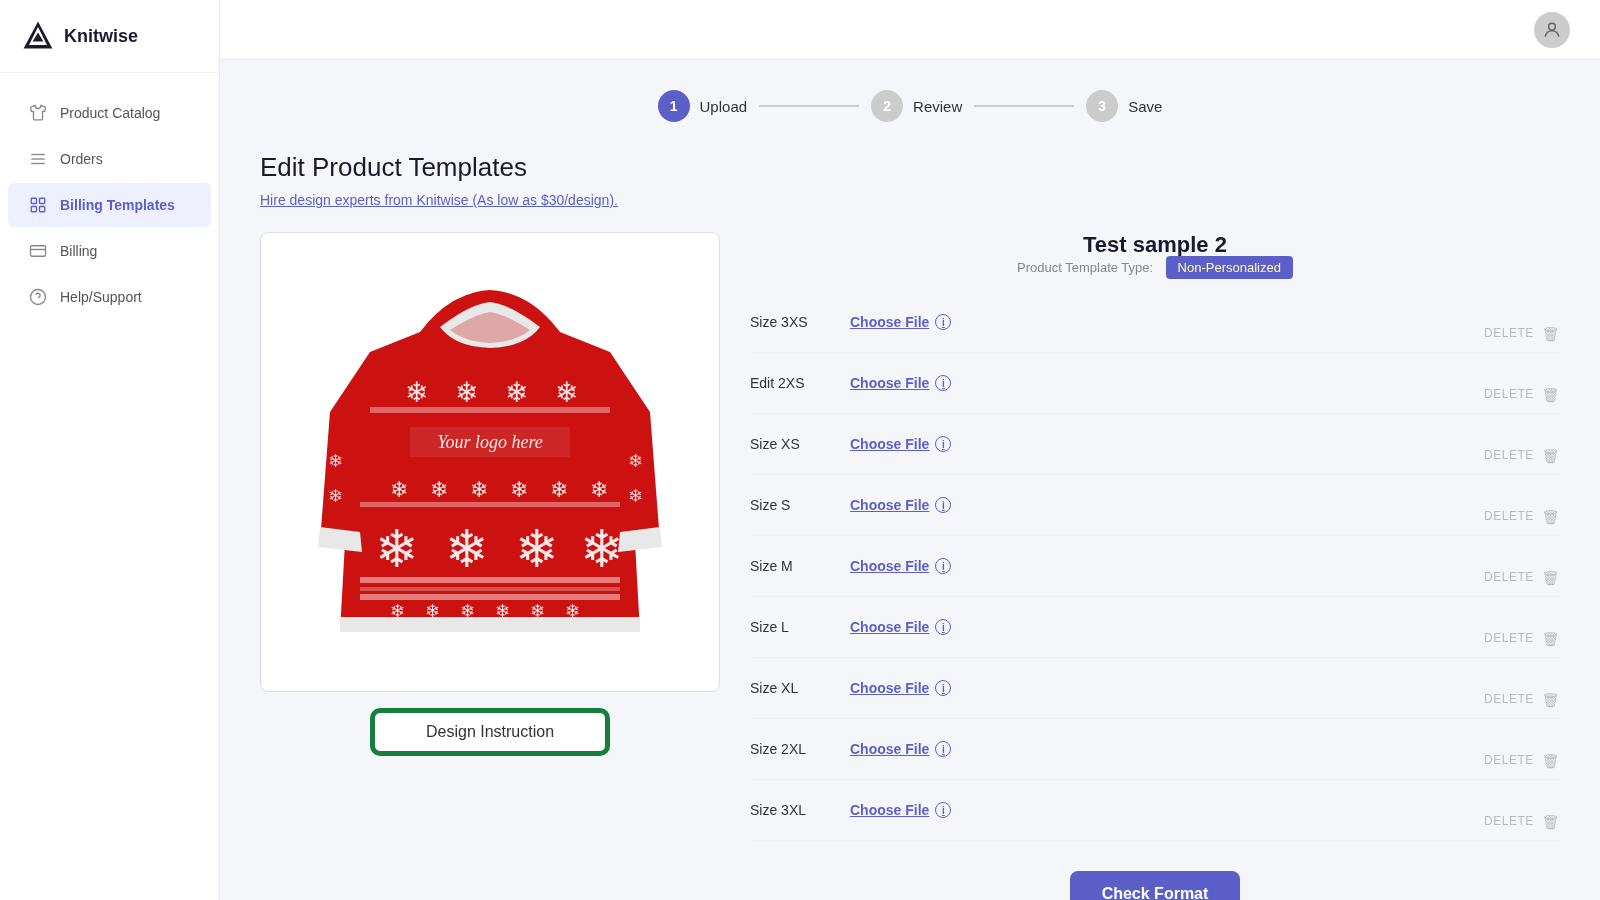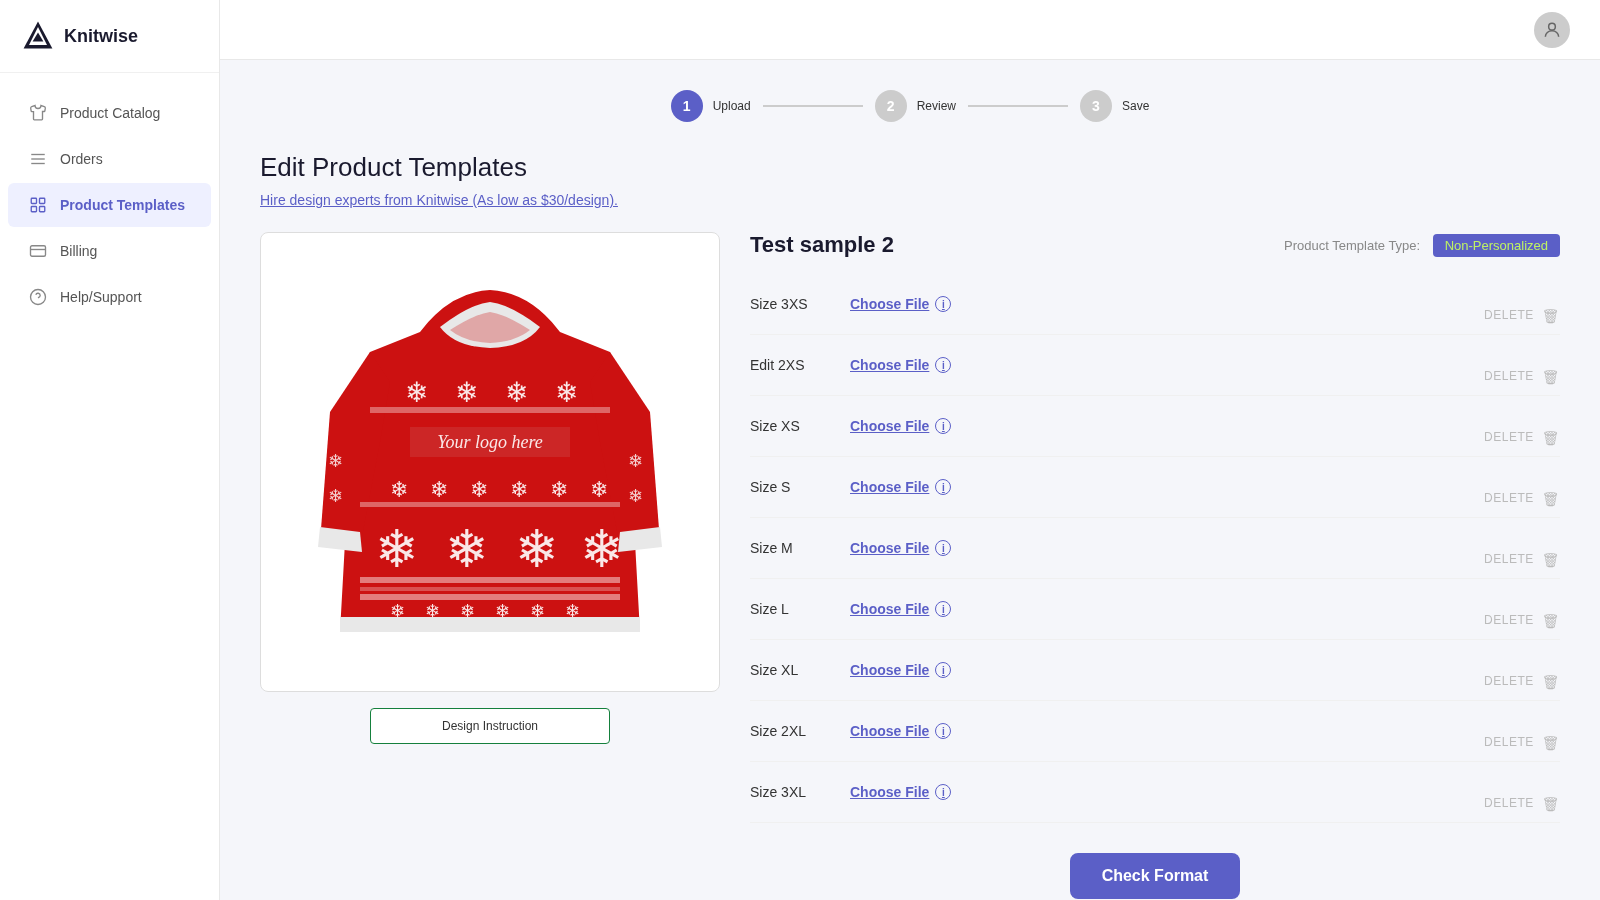--- a/index.html
+++ b/index.html
@@ -120,21 +120,21 @@
     }
     .step-circle.active {
       background: #5b5fc7;
       color: #fff;
     }
     .step-circle.inactive {
       background: #ccc;
       color: #fff;
     }
     .step-label {
-      font-size: 12px;
+      font-size: 15px;
       font-weight: 500;
       color: #333;
     }
     .step-line {
       width: 100px;
       height: 2px;
       background: #ccc;
       margin: 0 12px;
     }
 
@@ -178,53 +178,54 @@
       overflow: hidden;
       margin-bottom: 16px;
     }
     .sweater-svg {
       width: 360px;
       height: 420px;
     }
     .design-instruction-btn {
       width: 240px;
       padding: 10px 20px;
-      border: 1px solid #15803d;
+      border: 5px solid #15803d;
       background: #fff;
-      border-radius: 4px;
-      font-size: 12px;
+      border-radius: 10px;
+      font-size: 16px;
       cursor: pointer;
       color: #333;
       display: block;
       margin: 0 auto;
     }
 
     
     .right-panel {
       flex: 1;
     }
     .product-name-row {
       display: flex;
       align-items: center;
       justify-content: space-between;
       margin-bottom: 16px;
+      flex-direction: column;
     }
     .product-name {
       font-size: 22px;
       font-weight: 700;
       color: #1a1a2e;
     }
     .type-label {
       font-size: 13px;
       color: #888;
       margin-right: 8px;
     }
     .type-badge {
       background: #5b5fc7;
-      color: #bef264;
+      color: #fef9c3;
       padding: 4px 12px;
       border-radius: 4px;
       font-size: 13px;
       font-weight: 500;
     }
     .info-box {
       background: #eef0ff;
       border-radius: 8px;
       padding: 14px 16px;
       font-size: 14px;
@@ -345,21 +346,21 @@
 
     <div class="nav-item active">
       <span class="nav-icon">
         <svg width="18" height="18" viewBox="0 0 24 24" fill="none" stroke="currentColor" stroke-width="1.8">
           <rect x="3" y="3" width="7" height="7" rx="1"></rect>
             <rect x="14" y="3" width="7" height="7" rx="1"></rect>
           <rect x="3" y="14" width="7" height="7" rx="1"></rect>
             <rect x="14" y="14" width="7" height="7" rx="1"></rect>
         </svg>
       </span>
-      <span>Product Templates</span>
+      <span>Billing Templates</span>
     </div>
 
 
     <div class="nav-item">
       <span class="nav-icon">
         <svg width="18" height="18" viewBox="0 0 24 24" fill="none" stroke="currentColor" stroke-width="1.8">
           <rect x="2" y="5" width="20" height="14" rx="2"></rect>
           <line x1="2" y1="10" x2="22" y2="10"></line>
         </svg>
       </span>

